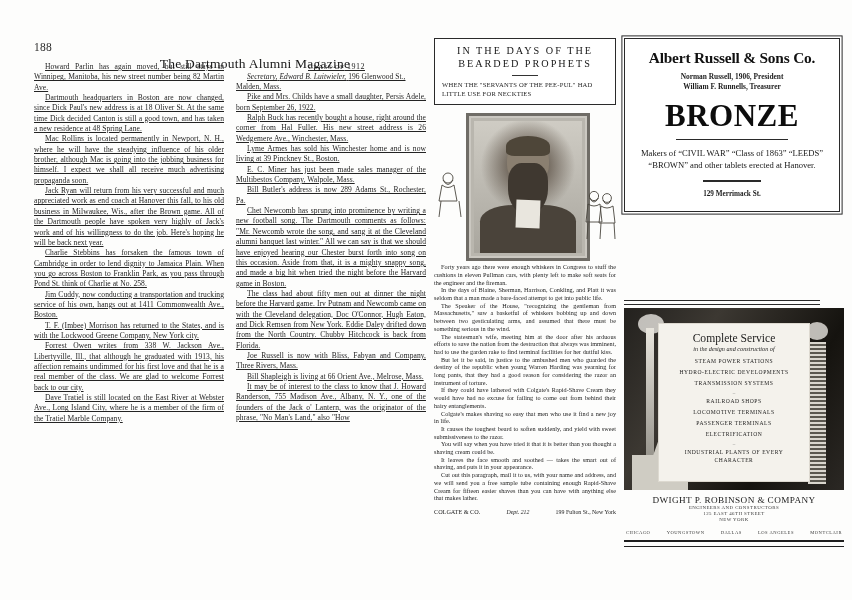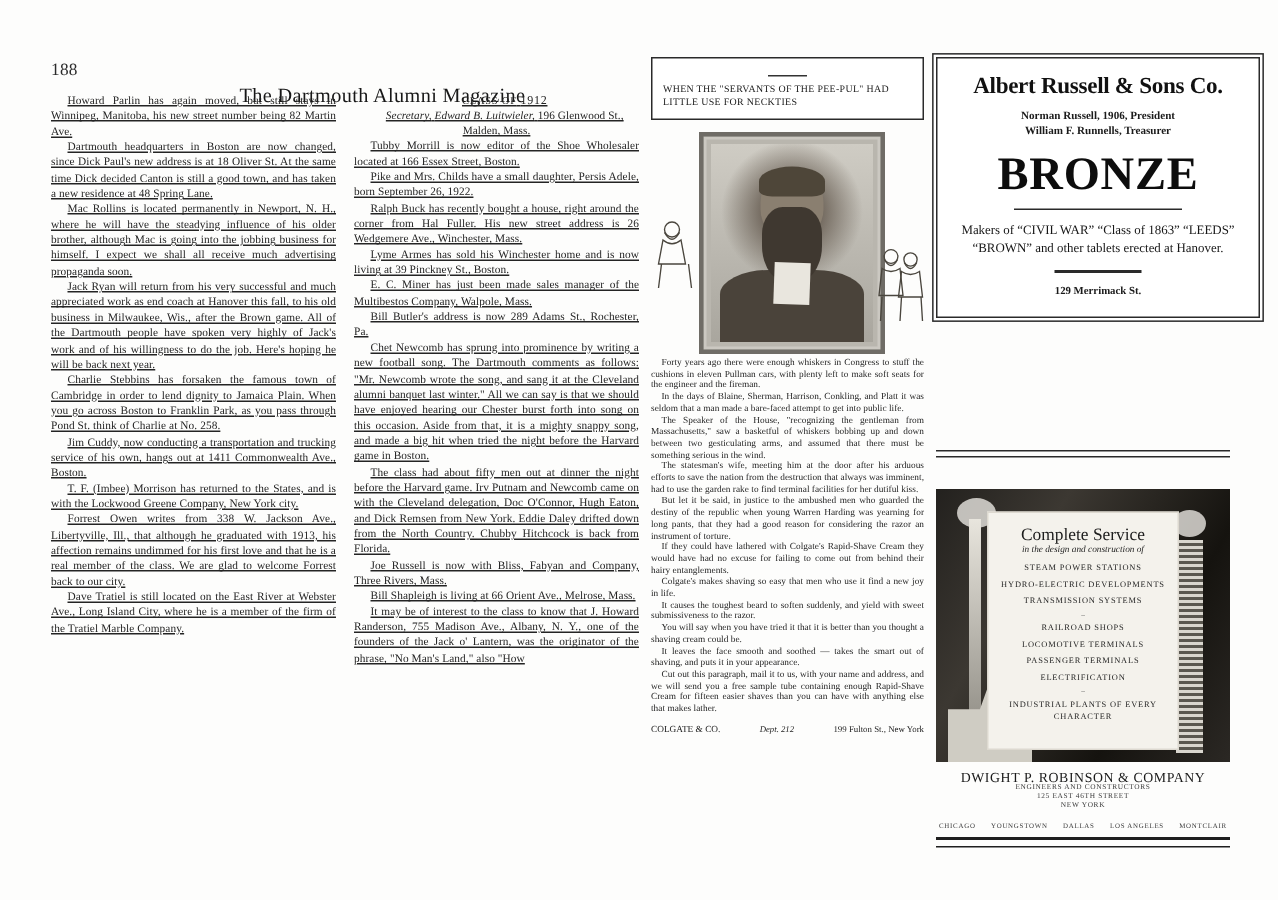--- a/index.html
+++ b/index.html
@@ -70,21 +70,21 @@
   .class-head {
     margin: 0 0 1px 0;
     text-align: center;
     text-indent: 0;
     font-size: 8px;
     letter-spacing: 0.5px;
   }
   .class-head .sc { font-size: 7px; }
   .secretary {
     margin: 0 0 2px 0;
-    text-align: center;
+    text-align: left;
     text-indent: 0;
     font-style: italic;
     font-size: 7.5px;
     line-height: 10px;
   }
   .secretary .rom { font-style: normal; }
 
   
   .ad-colgate {
     position: absolute;
@@ -290,22 +290,22 @@
     width: 196px;
     height: 3px;
     border-top: 1.4px solid #2a2a2a;
     border-bottom: 1.4px solid #2a2a2a;
   }
 
   
   .ad-robinson {
     position: absolute;
     left: 624px;
-    top: 326px;
-    width: 196px;
+    top: 308px;
+    width: 220px;
   }
   .robinson-art {
     position: relative;
     height: 182px;
     background:
       linear-gradient(120deg, #23211e 0%, #3c3832 30%, #15130f 70%, #2b2824 100%);
     overflow: hidden;
   }
   .robinson-art .smoke-a,
   .robinson-art .smoke-b {
@@ -417,36 +417,36 @@
   <div class="col col-2">
     <p class="class-head">
       <span class="sc">CLASS OF</span>
       <span>1912</span>
     </p>
     <p class="secretary">
       <span>Secretary,</span>
       <span>Edward B. Luitwieler,</span>
       <span class="rom">196 Glenwood St., Malden, Mass.</span>
     </p>
-    <p>Tubby Morrill is now editor of the Shoe Wholesaler located at 166 Essex Street, Boston.</p>
     <p>Pike and Mrs. Childs have a small daughter, Persis Adele, born September 26, 1922.</p>
     <p>Ralph Buck has recently bought a house, right around the corner from Hal Fuller. His new street address is 26 Wedgemere Ave., Winchester, Mass.</p>
     <p>Lyme Armes has sold his Winchester home and is now living at 39 Pinckney St., Boston.</p>
     <p>E. C. Miner has just been made sales manager of the Multibestos Company, Walpole, Mass.</p>
     <p>Bill Butler's address is now 289 Adams St., Rochester, Pa.</p>
     <p>Chet Newcomb has sprung into prominence by writing a new football song. The Dartmouth comments as follows: "Mr. Newcomb wrote the song, and sang it at the Cleveland alumni banquet last winter." All we can say is that we should have enjoyed hearing our Chester burst forth into song on this occasion. Aside from that, it is a mighty snappy song, and made a big hit when tried the night before the Harvard game in Boston.</p>
     <p>The class had about fifty men out at dinner the night before the Harvard game. Irv Putnam and Newcomb came on with the Cleveland delegation, Doc O'Connor, Hugh Eaton, and Dick Remsen from New York. Eddie Daley drifted down from the North Country. Chubby Hitchcock is back from Florida.</p>
     <p>Joe Russell is now with Bliss, Fabyan and Company, Three Rivers, Mass.</p>
     <p>Bill Shapleigh is living at 66 Orient Ave., Melrose, Mass.</p>
     <p>It may be of interest to the class to know that J. Howard Randerson, 755 Madison Ave., Albany, N. Y., one of the founders of the Jack o' Lantern, was the originator of the phrase, "No Man's Land," also "How</p>
   </div>
 
   <div class="ad-colgate">
 
     <div class="colgate-headbox">
+      <div class="colgate-head-1">IN THE DAYS OF THE BEARDED PROPHETS</div>
       <div class="colgate-rule"></div>
       <div class="colgate-head-2">WHEN THE "SERVANTS OF THE PEE-PUL" HAD LITTLE USE FOR NECKTIES</div>
     </div>
 
     <div class="colgate-art">
       <svg class="fig-left" viewBox="0 0 28 52">
         <g fill="none" stroke="#4a463e" stroke-width="0.9">
           <circle cx="12" cy="9" r="5"></circle>
           <path d="M7 11 q5 9 10 0"></path>
           <path d="M6 16 q6 5 12 0 l3 16 h-18 z"></path>

